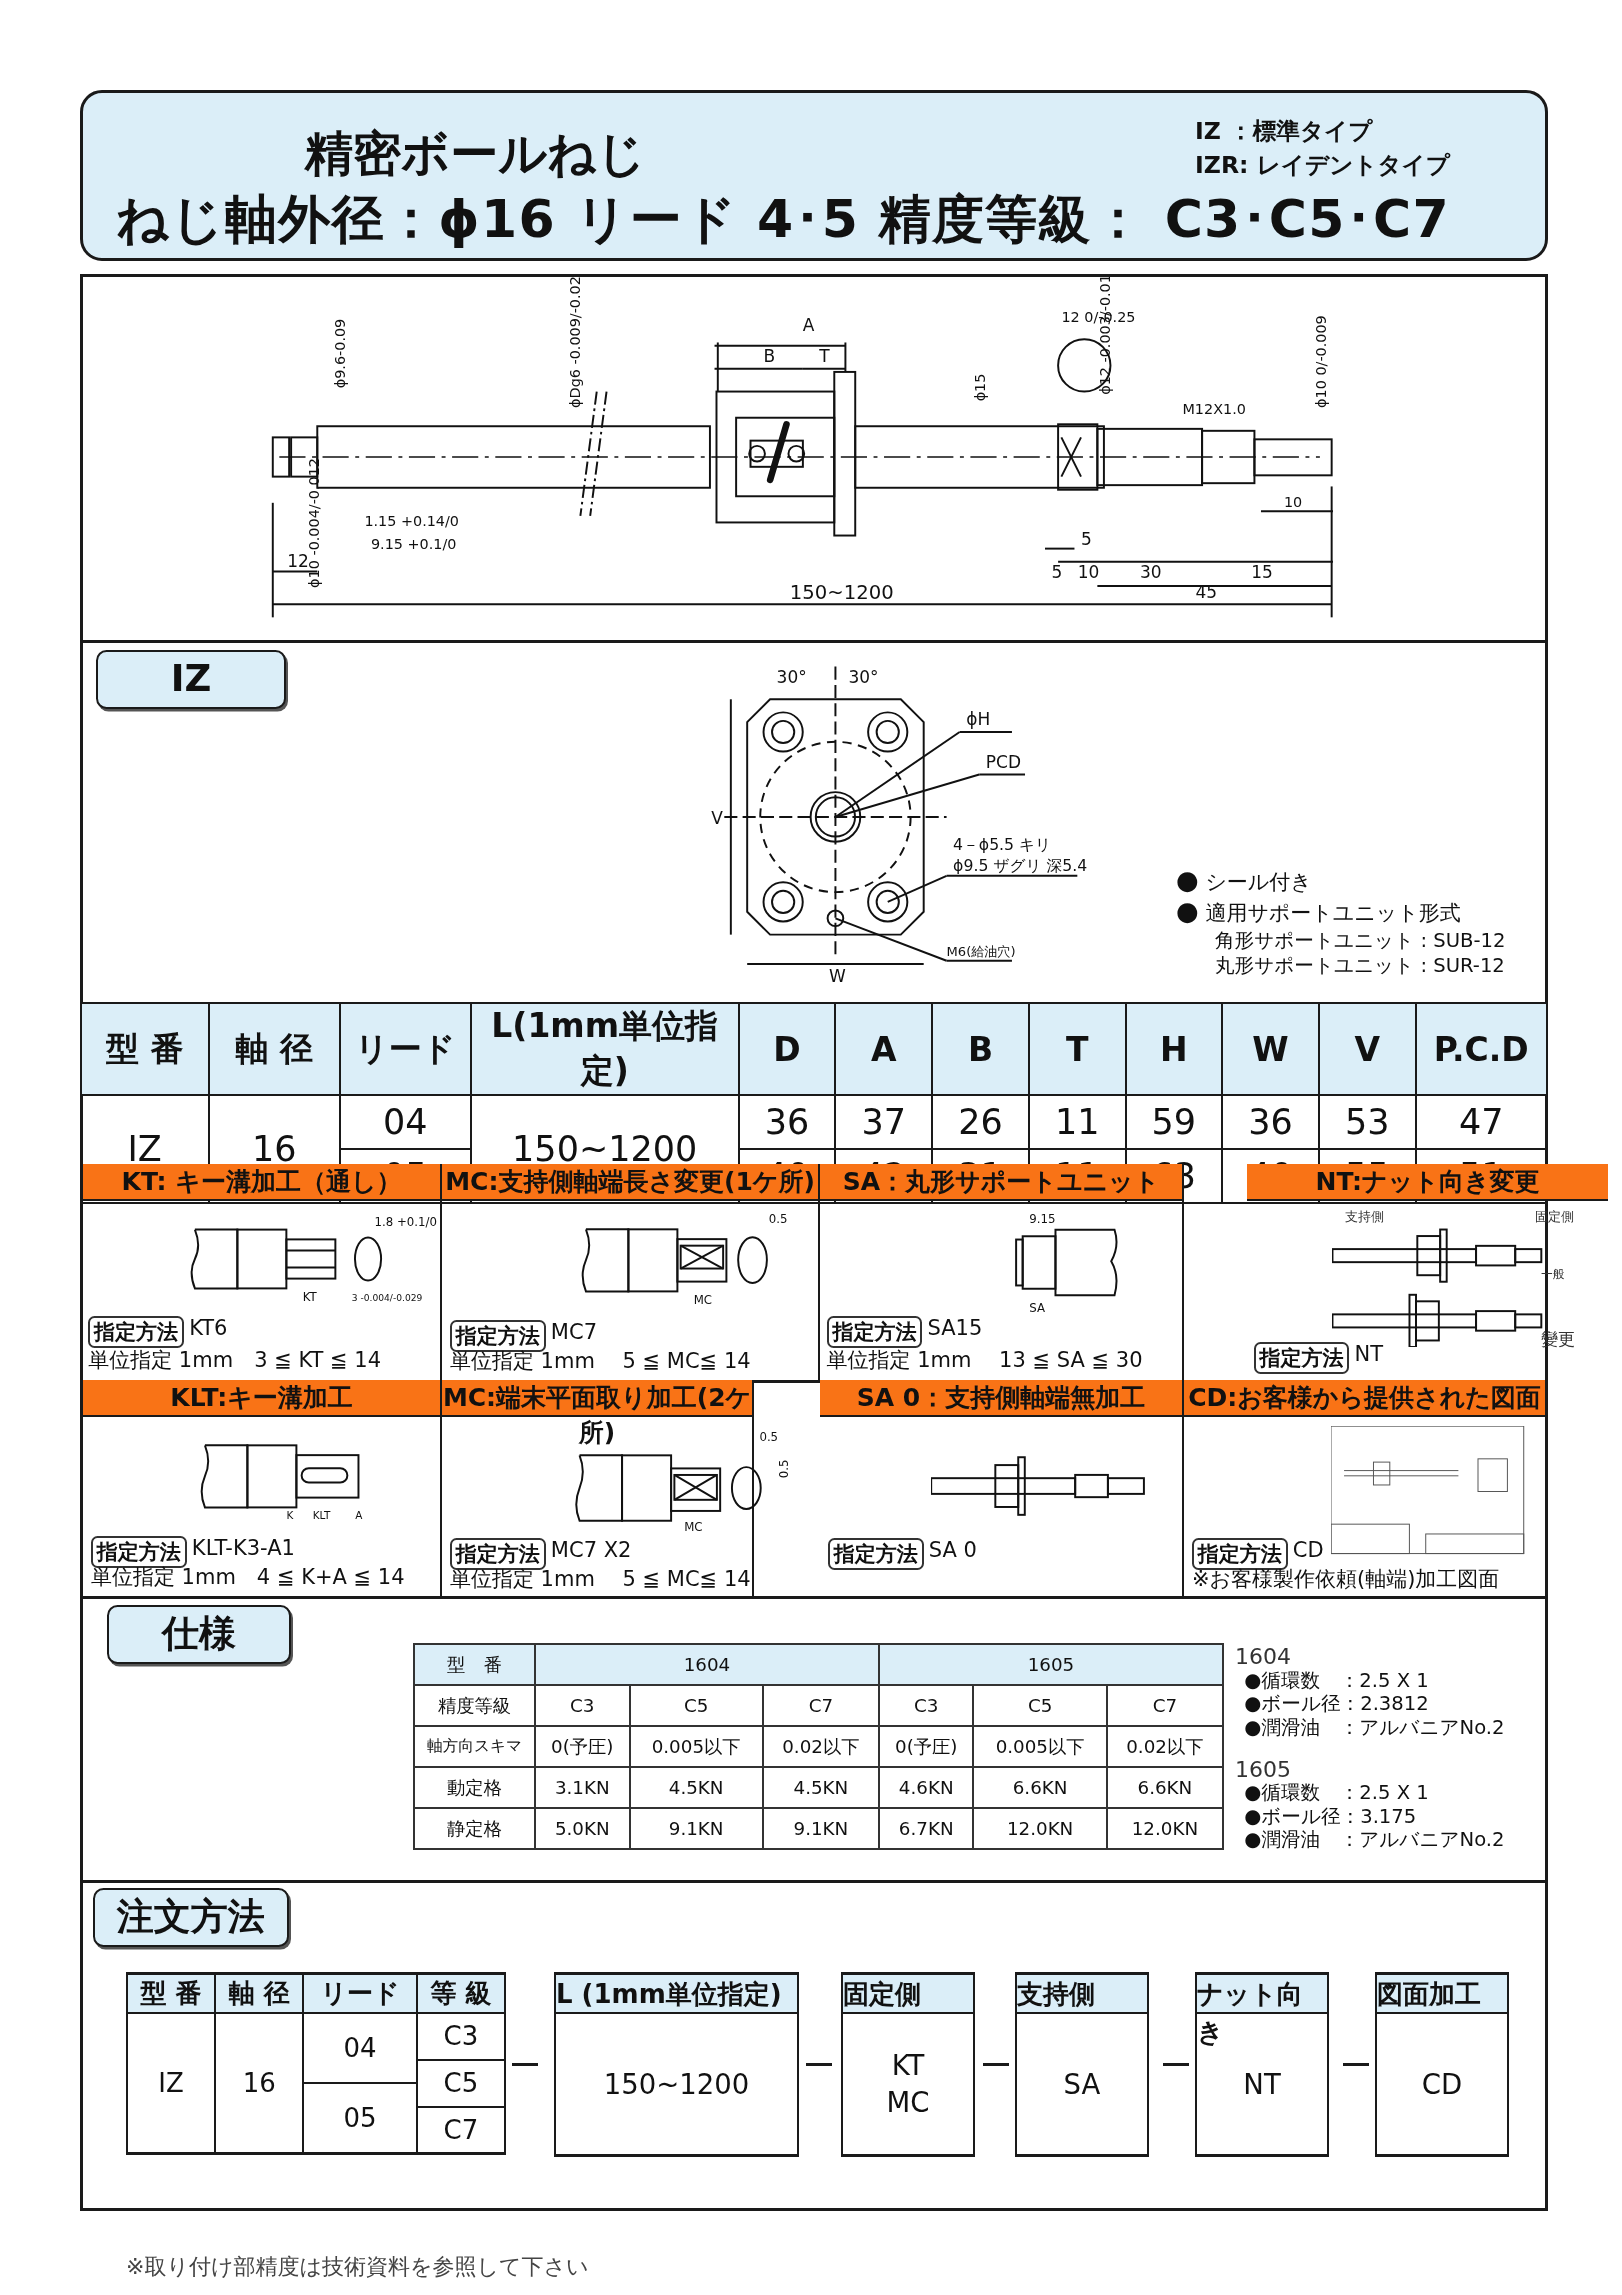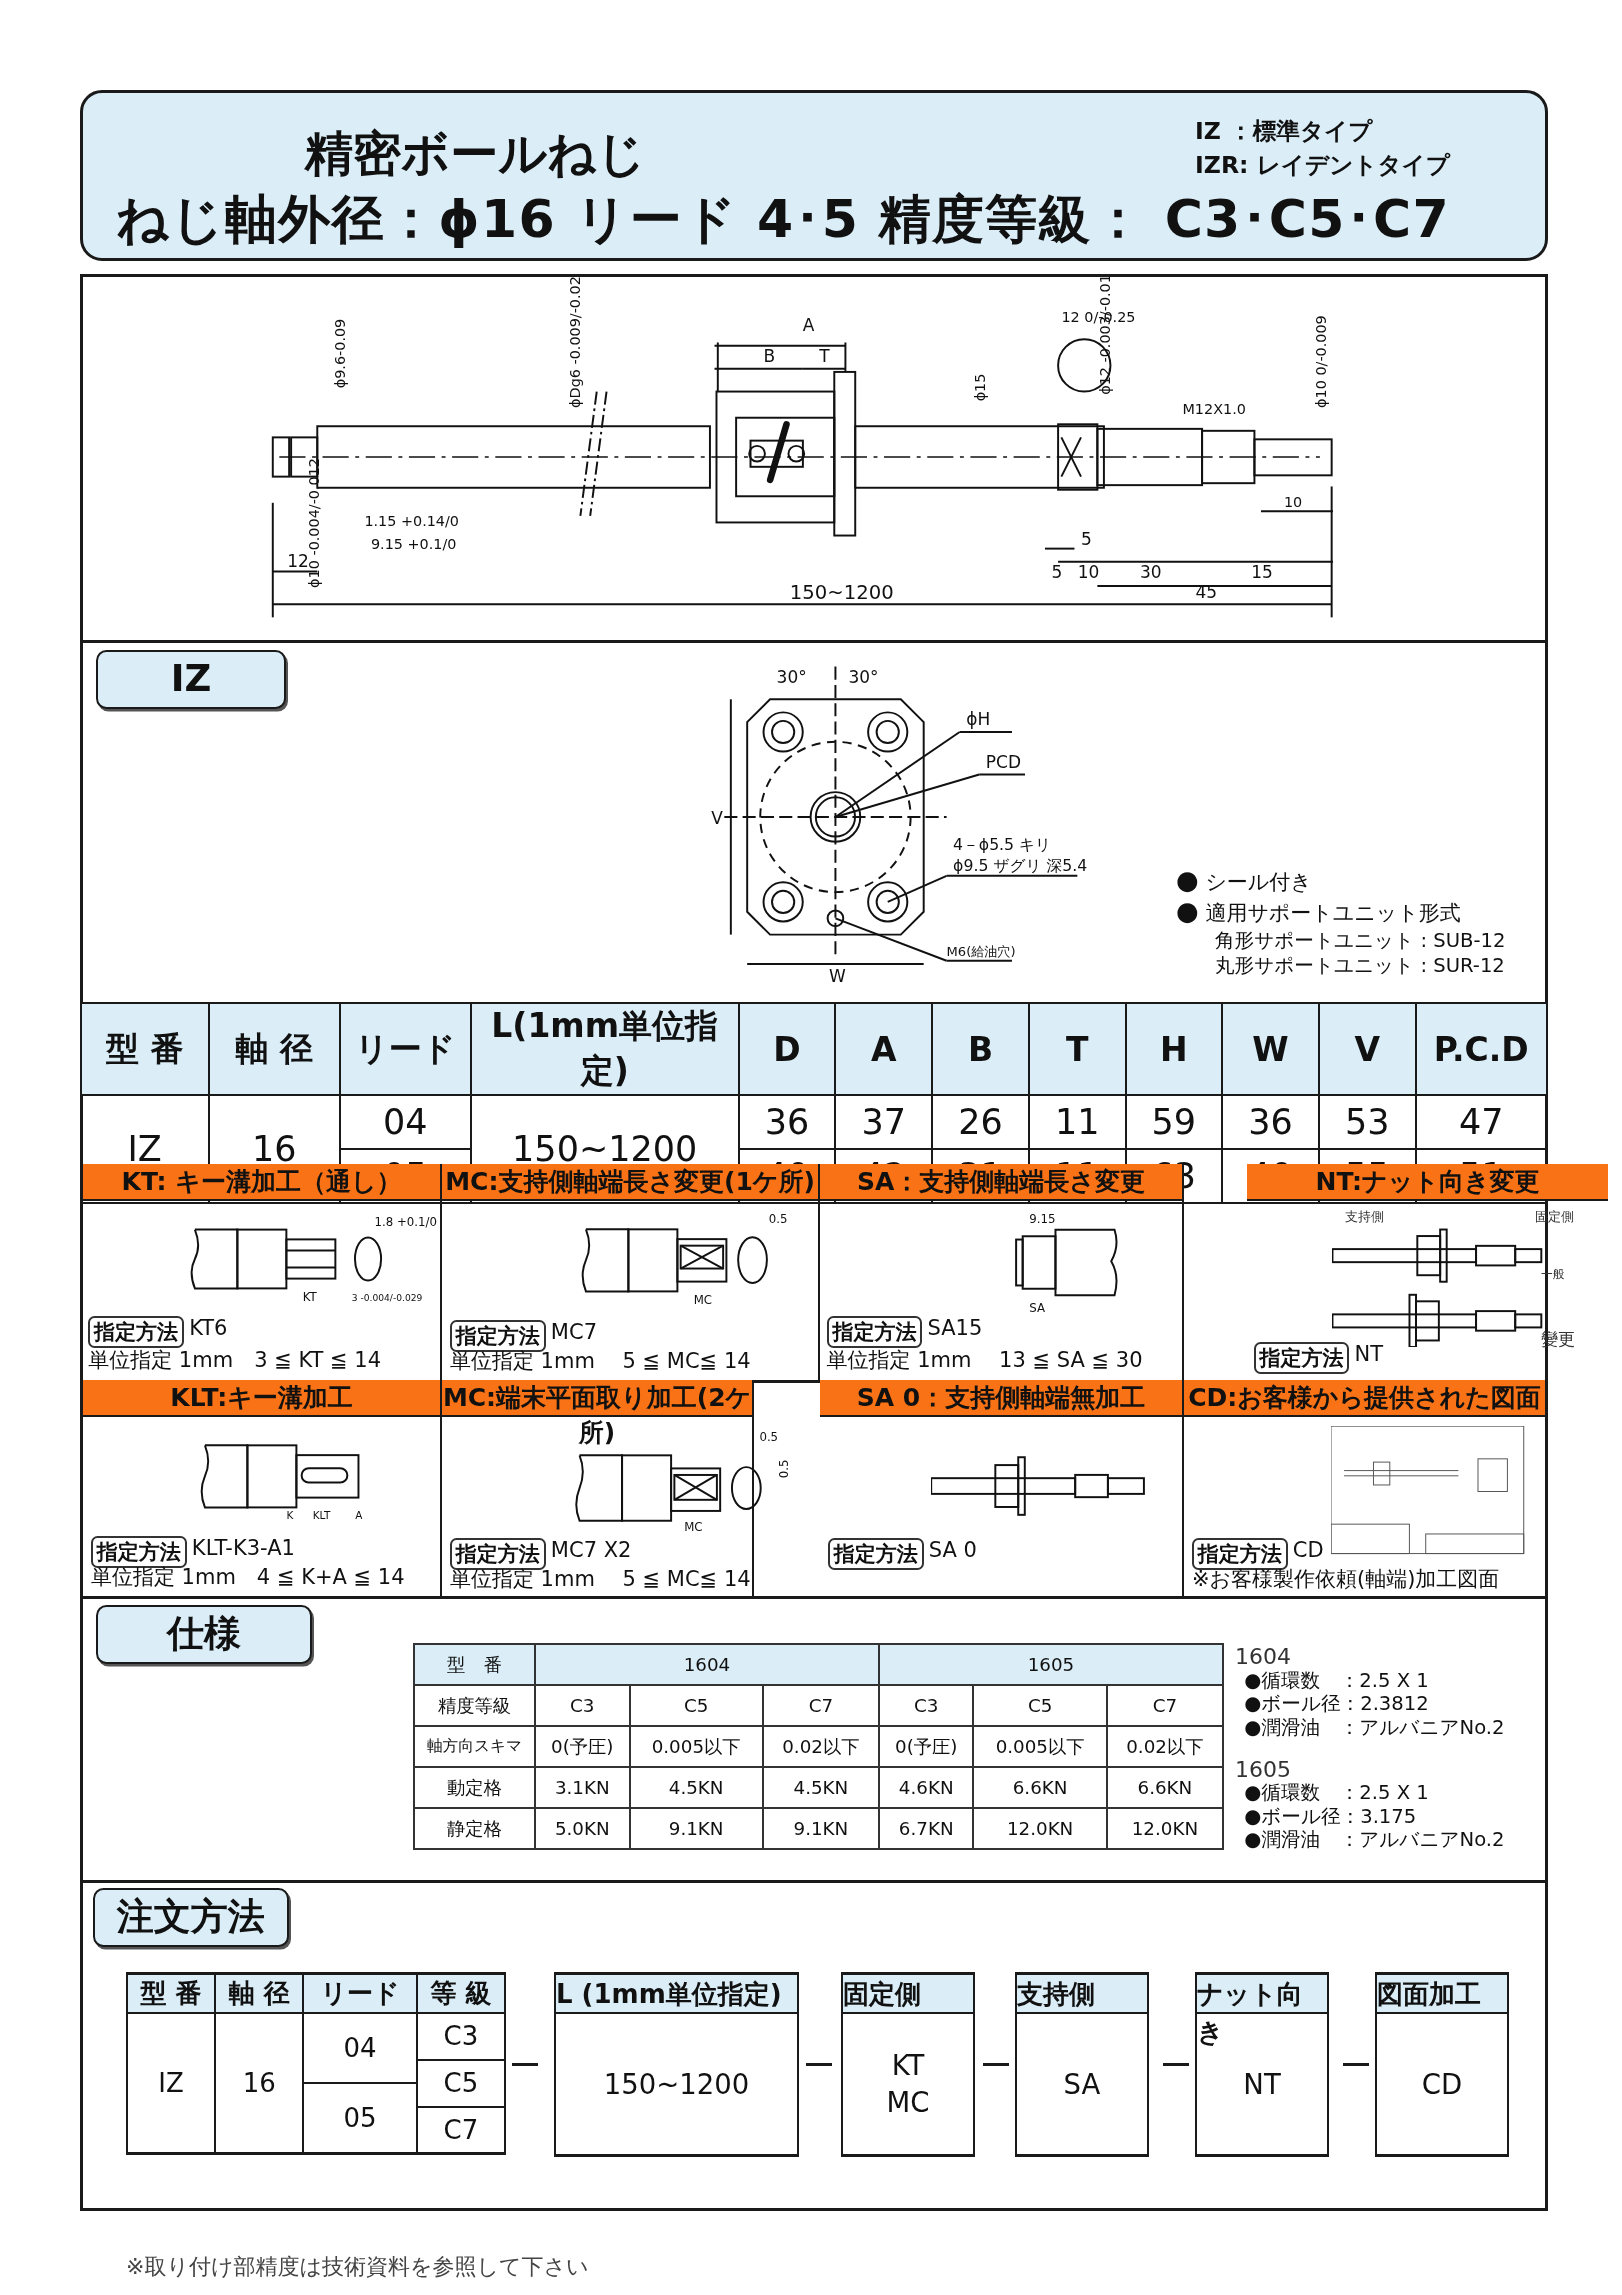--- a/index.html
+++ b/index.html
@@ -236,21 +236,21 @@
         <text x="175" y="140">MC</text>
       </g>
     </svg>
     <div class="method" style="left:7.9px;top:156px">
         <span class="tag">指定方法</span>
         <span>MC7</span>
       </div>
     <div class="range" style="left:7.9px;top:183px">単位指定 1mm　 5 ≦ MC≦ 14</div>
   </div>
   <div class="opt-cell" style="left:737px;top:887px;width:364px;height:216px">
-    <div class="opt-head">SA：支持側軸端長さ変更</div>
+    <div class="opt-head">SA：丸形サポートユニット</div>
     <svg class="abs" style="left:183px;top:46px" width="164" height="105" stroke="#111" fill="none" stroke-width="3" viewBox="0 0 250 160">
       <rect x="20" y="45" width="10" height="70"></rect>
         <rect x="30" y="40" width="50" height="80"></rect>
       <path d="M80,30 L170,30 Q178,55 165,78 Q178,100 170,130 L80,130 Z"></path>
       <g stroke="none" fill="#111" font-size="18">
         <text x="40" y="20">9.15</text>
         <text x="40" y="155">SA</text>
       </g>
     </svg>
     <div class="method" style="left:6.5px;top:152px">
@@ -350,21 +350,21 @@
       <rect x="0" y="150" width="120" height="45"></rect>
         <rect x="145" y="165" width="150" height="30"></rect>
     </svg>
     <div class="method" style="left:7.9px;top:158px">
         <span class="tag">指定方法</span>
         <span>CD</span>
       </div>
     <div class="range" style="left:7.9px;top:185px">※お客様製作依頼(軸端)加工図面</div>
   </div>
 
-  <div class="sec-label" style="left:13px;top:1328px;width:216px;height:59px;line-height:54px">仕様</div>
+  <div class="sec-label" style="left:24px;top:1328px;width:184px;height:59px;line-height:54px">仕様</div>
   <table class="perf abs" style="left:330px;top:1366px;width:811px">
     <tbody>
         <tr>
       <td class="hd" style="width:121px">型　番</td>
       <td class="hd" colspan="3">1604</td>
       <td class="hd" colspan="3">1605</td>
     </tr>
     <tr>
       <td>精度等級</td>
       <td>C3</td>

